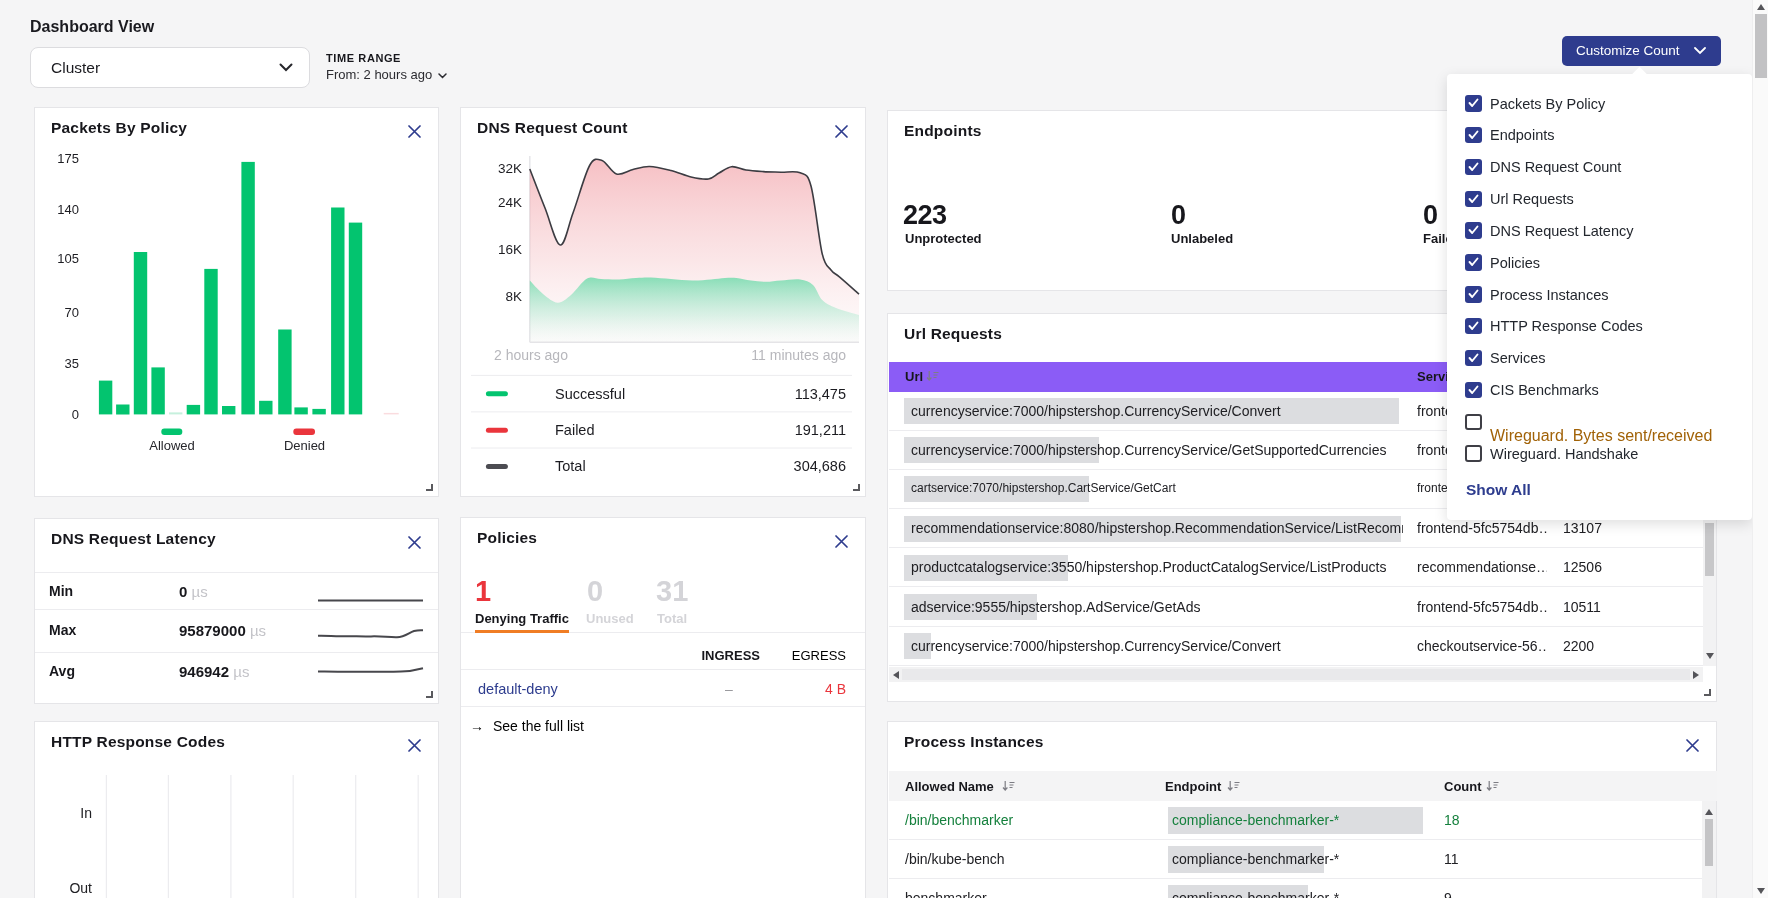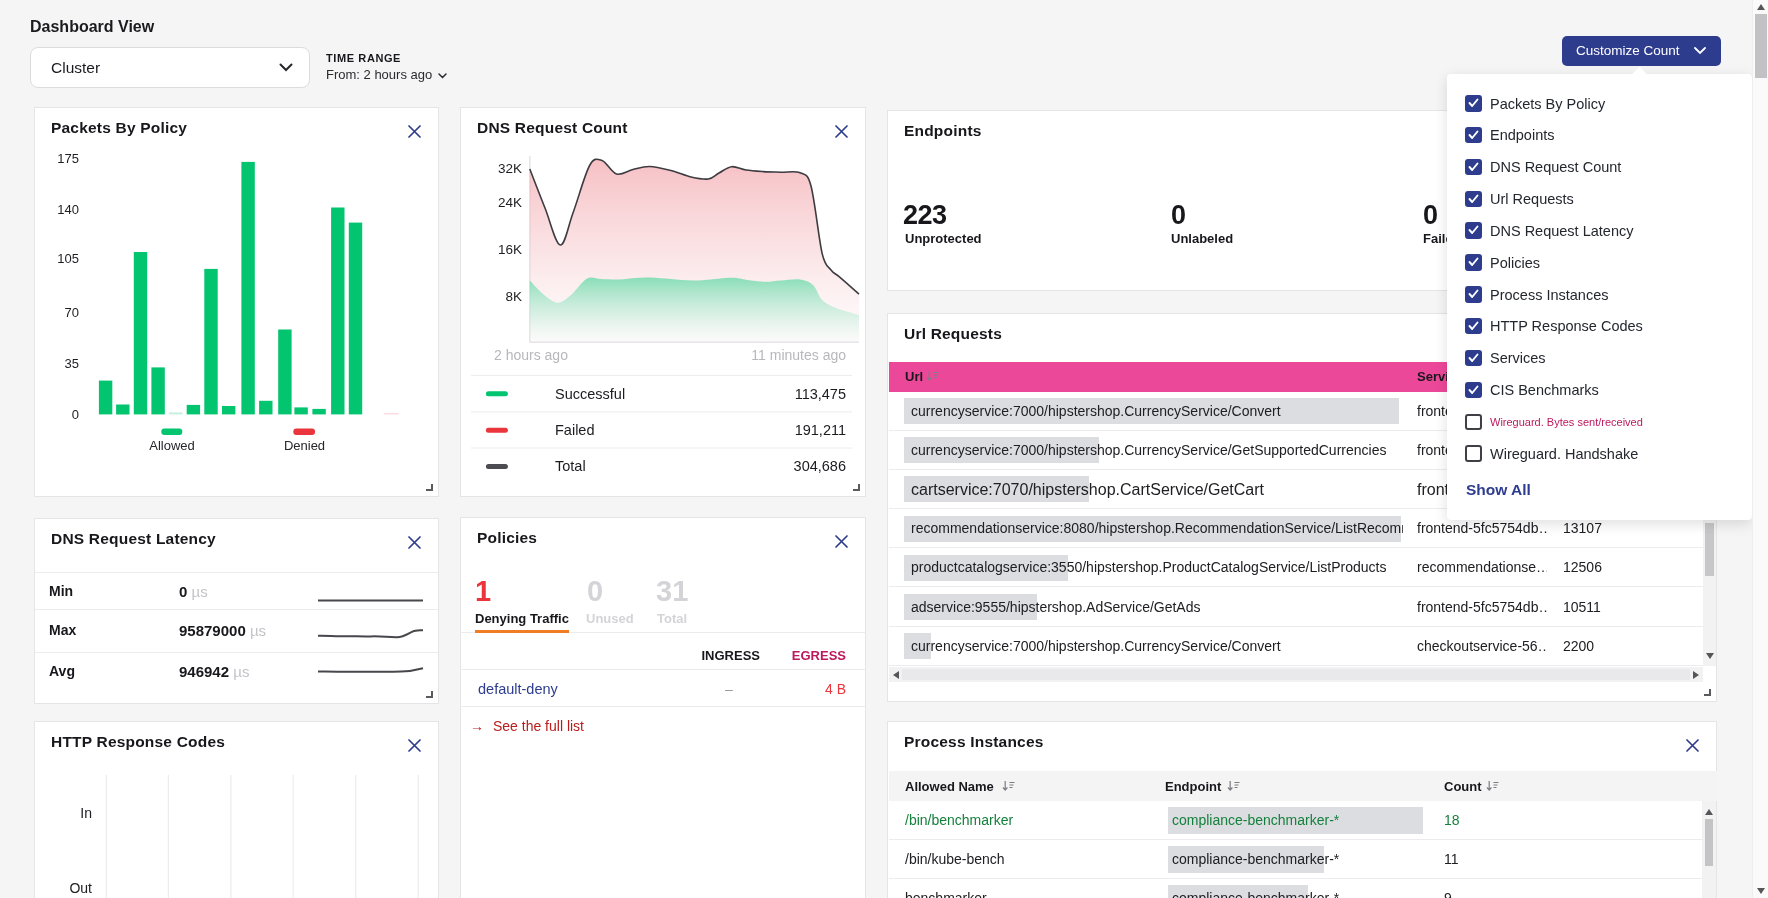--- a/index.html
+++ b/index.html
@@ -135,21 +135,21 @@
   <div class="abs" style="left:15px;top:89px;font-size:27px;font-weight:700;color:#17171c;letter-spacing:-.5px">223</div>
   <div class="abs" style="left:17px;top:120px;font-size:13px;font-weight:700;color:#17171c">Unprotected</div>
   <div class="abs" style="left:283px;top:89px;font-size:27px;font-weight:700;color:#17171c">0</div>
   <div class="abs" style="left:283px;top:120px;font-size:13px;font-weight:700;color:#17171c">Unlabeled</div>
   <div class="abs" style="left:535px;top:89px;font-size:27px;font-weight:700;color:#17171c">0</div>
   <div class="abs" style="left:535px;top:120px;font-size:13px;font-weight:700;color:#17171c">Failed</div>
   <span class="rz"></span>
 </div>
 <div class="card" style="left:887px;top:313px;width:830px;height:389px">
   <div class="ct">Url Requests</div>
-  <div class="abs" style="left:1px;top:47.5px;width:814px;height:30.5px;background:#ec4899">
+  <div class="abs" style="left:1px;top:47.5px;width:814px;height:30.5px;background:#8b5cf6">
     <span class="abs" style="left:16px;top:7px;font-size:13px;font-weight:700;color:#17171c">Url</span>
     <svg class="abs" style="left:37px;top:8px" width="13" height="12" viewBox="0 0 13 12">
         <path d="M3.2 1 L3.2 10 M1 7.5 L3.2 10 L5.4 7.5" fill="none" stroke="#7d7d84" stroke-width="1.2"></path>
         <path d="M7.5 2.5 h5 M7.5 5 h4 M7.5 7.5 h3" stroke="#7d7d84" stroke-width="1.2"></path>
       </svg>
     <span class="abs" style="left:528px;top:7px;font-size:13px;font-weight:700;color:#17171c">Service</span>
     <svg class="abs" style="left:575px;top:8px" width="13" height="12" viewBox="0 0 13 12">
         <path d="M3.2 1 L3.2 10 M1 7.5 L3.2 10 L5.4 7.5" fill="none" stroke="#7d7d84" stroke-width="1.2"></path>
         <path d="M7.5 2.5 h5 M7.5 5 h4 M7.5 7.5 h3" stroke="#7d7d84" stroke-width="1.2"></path>
       </svg>
@@ -162,21 +162,21 @@
     <span class="abs" style="left:674px;top:11px">16231</span>
     <div class="sep" style="left:0;bottom:0;width:814px"></div>
   </div>
   <div class="abs" style="left:1px;top:116.7px;width:814px;height:39px;font-size:14px;color:#202024">
     <div class="hl abs" style="left:15px;top:6.5px;width:195px;height:26px"></div>
     <span class="abs" style="left:22px;top:11px;width:492px;overflow:hidden;white-space:nowrap">currencyservice:7000/hipstershop.CurrencyService/GetSupportedCurrencies</span>
     <span class="abs" style="left:528px;top:11px;width:130px;overflow:hidden;white-space:nowrap">frontend-5fc5754db…</span>
     <span class="abs" style="left:674px;top:11px">15874</span>
     <div class="sep" style="left:0;bottom:0;width:814px"></div>
   </div>
-  <div class="abs" style="left:1px;top:155.9px;width:814px;height:39px;font-size:16px;color:#202024">
+  <div class="abs" style="left:1px;top:155.9px;width:814px;height:39px;font-size:12px;color:#202024">
     <div class="hl abs" style="left:15px;top:6.5px;width:185px;height:26px"></div>
     <span class="abs" style="left:22px;top:11px;width:492px;overflow:hidden;white-space:nowrap">cartservice:7070/hipstershop.CartService/GetCart</span>
     <span class="abs" style="left:528px;top:11px;width:130px;overflow:hidden;white-space:nowrap">frontend-5fc5754db…</span>
     <span class="abs" style="left:674px;top:11px">14002</span>
     <div class="sep" style="left:0;bottom:0;width:814px"></div>
   </div>
   <div class="abs" style="left:1px;top:195.1px;width:814px;height:39px;font-size:14px;color:#202024">
     <div class="hl abs" style="left:15px;top:6.5px;width:497px;height:26px"></div>
     <span class="abs" style="left:22px;top:11px;width:492px;overflow:hidden;white-space:nowrap">recommendationservice:8080/hipstershop.RecommendationService/ListRecommen</span>
     <span class="abs" style="left:528px;top:11px;width:130px;overflow:hidden;white-space:nowrap">frontend-5fc5754db…</span>
@@ -249,27 +249,27 @@
     </svg>
   <div class="abs" style="left:14px;top:57px;font-size:29px;font-weight:700;color:#ea353c">1</div>
   <div class="abs" style="left:14px;top:93px;font-size:13px;font-weight:700;color:#17171c">Denying Traffic</div>
   <div class="abs" style="left:126px;top:57px;font-size:29px;font-weight:700;color:#d4d4d8">0</div>
   <div class="abs" style="left:125px;top:93px;font-size:13px;font-weight:700;color:#d4d4d8">Unused</div>
   <div class="abs" style="left:195px;top:57px;font-size:29px;font-weight:700;color:#d4d4d8">31</div>
   <div class="abs" style="left:196px;top:93px;font-size:13px;font-weight:700;color:#d4d4d8">Total</div>
   <div class="sep" style="left:0;top:114px;width:404px"></div>
   <div class="abs" style="left:14px;top:112px;width:94px;height:3px;background:#f07d24"></div>
   <div class="abs" style="left:237px;top:130px;width:62px;text-align:right;font-size:13px;font-weight:700;color:#17171c">INGRESS</div>
-  <div class="abs" style="left:323px;top:130px;width:62px;text-align:right;font-size:13px;font-weight:700;color:#be185d">EGRESS</div>
+  <div class="abs" style="left:323px;top:130px;width:62px;text-align:right;font-size:13px;font-weight:400;color:#000000">EGRESS</div>
   <div class="sep" style="left:0;top:151px;width:404px"></div>
   <div class="abs" style="left:17px;top:163px;font-size:14.5px;color:#2d3c8e">default-deny</div>
   <div class="abs" style="left:237px;top:163px;width:62px;text-align:center;font-size:14px;color:#9a9a9e">–</div>
   <div class="abs" style="left:323px;top:163px;width:62px;text-align:right;font-size:14px;color:#ea353c">4 B</div>
   <div class="sep" style="left:0;top:188px;width:404px"></div>
-  <div class="abs" style="left:9px;top:200px;font-size:14px;color:#b91c1c">→  &nbsp;See the full list</div>
+  <div class="abs" style="left:9px;top:200px;font-size:14px;color:#000000">→  &nbsp;See the full list</div>
 </div>
 <div class="card" style="left:34px;top:721px;width:405px;height:300px">
   <div class="ct">HTTP Response Codes</div>
   <svg class="x" viewBox="0 0 13 13">
       <path d="M1 1 L12 12 M12 1 L1 12" stroke="#2e3c8e" stroke-width="1.7" stroke-linecap="round"></path>
     </svg>
   <svg class="abs" style="left:0;top:0" width="403" height="298" viewBox="0 0 403 298">
     <g stroke="#ececef" stroke-width="1.2">
       <line x1="71.4" y1="53" x2="71.4" y2="298"></line>
         <line x1="133.4" y1="53" x2="133.4" y2="298"></line>
@@ -389,21 +389,21 @@
       </svg>
     </div>
     <div class="abs" style="left:43px;top:276.3px;font-size:14.5px;color:#23272e">Services</div>
     <div class="abs" style="left:18px;top:307.65000000000003px;width:16.5px;height:16.5px;background:#2e3c8e;border-radius:3px">
       <svg style="position:absolute;left:2.5px;top:3px" width="11" height="10" viewBox="0 0 11 10">
         <path d="M1.5 5 L4.2 8 L9.5 1.5" fill="none" stroke="#fff" stroke-width="1.9" stroke-linecap="round" stroke-linejoin="round"></path>
       </svg>
     </div>
     <div class="abs" style="left:43px;top:308.15000000000003px;font-size:14.5px;color:#23272e">CIS Benchmarks</div>
     <div class="abs" style="left:18px;top:339.50000000000006px;width:16.5px;height:16.5px;background:#fff;border:2px solid #3f3f46;border-radius:3px"></div>
-    <div class="abs" style="left:43px;top:342px;font-size:11px;color:#be185d">Wireguard. Bytes sent/received</div>
+    <div class="abs" style="left:43px;top:353px;font-size:16px;color:#a16207">Wireguard. Bytes sent/received</div>
     <div class="abs" style="left:18px;top:371.3500000000001px;width:16.5px;height:16.5px;background:#fff;border:2px solid #3f3f46;border-radius:3px"></div>
     <div class="abs" style="left:43px;top:371.8500000000001px;font-size:14.5px;color:#23272e">Wireguard. Handshake</div>
   <div class="abs" style="left:19px;top:407px;font-size:15.5px;font-weight:700;color:#2d3c8e">Show All</div>
 </div>
 <div class="abs" style="left:1752px;top:0;width:16px;height:898px;background:#fafafa;border-left:1px solid #eeeeef;z-index:60">
   <svg class="abs" style="left:4px;top:4px" width="8" height="6" viewBox="0 0 8 6">
       <path d="M4 0 L8 6 L0 6 Z" fill="#55555a"></path>
     </svg>
   <div class="abs" style="left:2px;top:14px;width:12px;height:64px;background:#c2c2c4"></div>
   <svg class="abs" style="left:4px;bottom:4px" width="8" height="6" viewBox="0 0 8 6">

